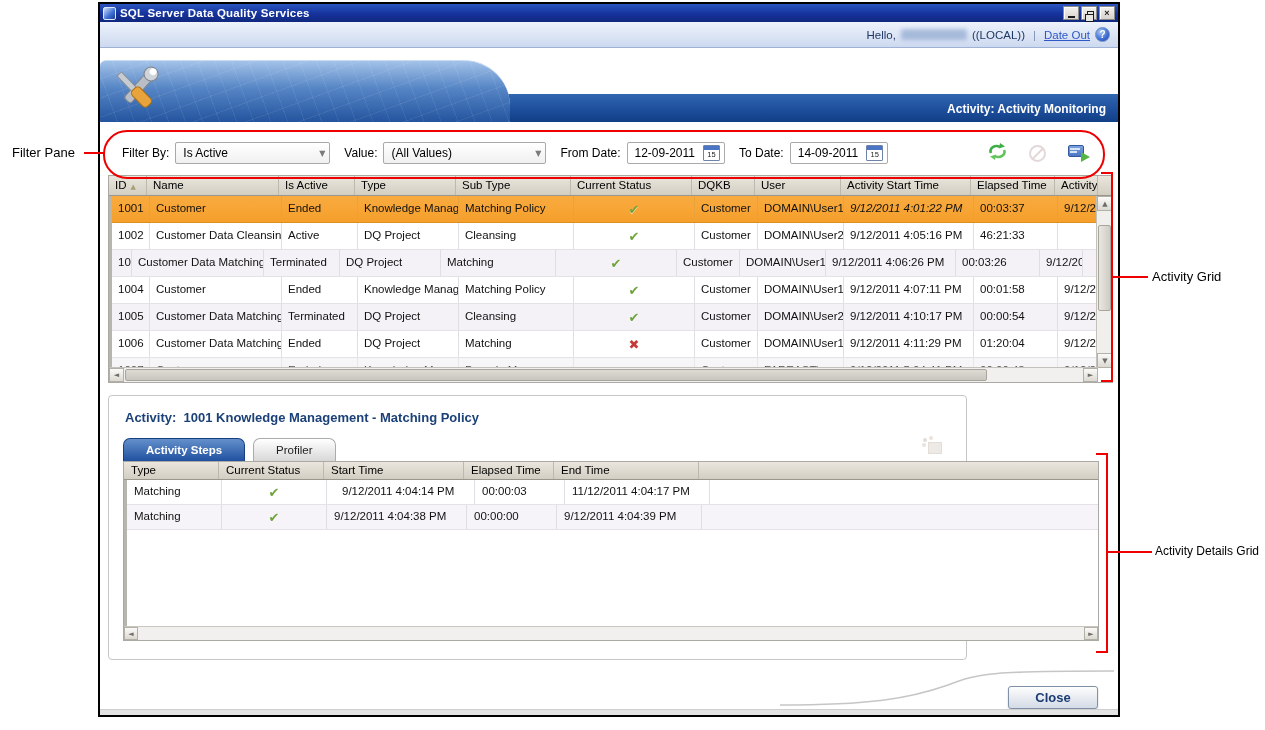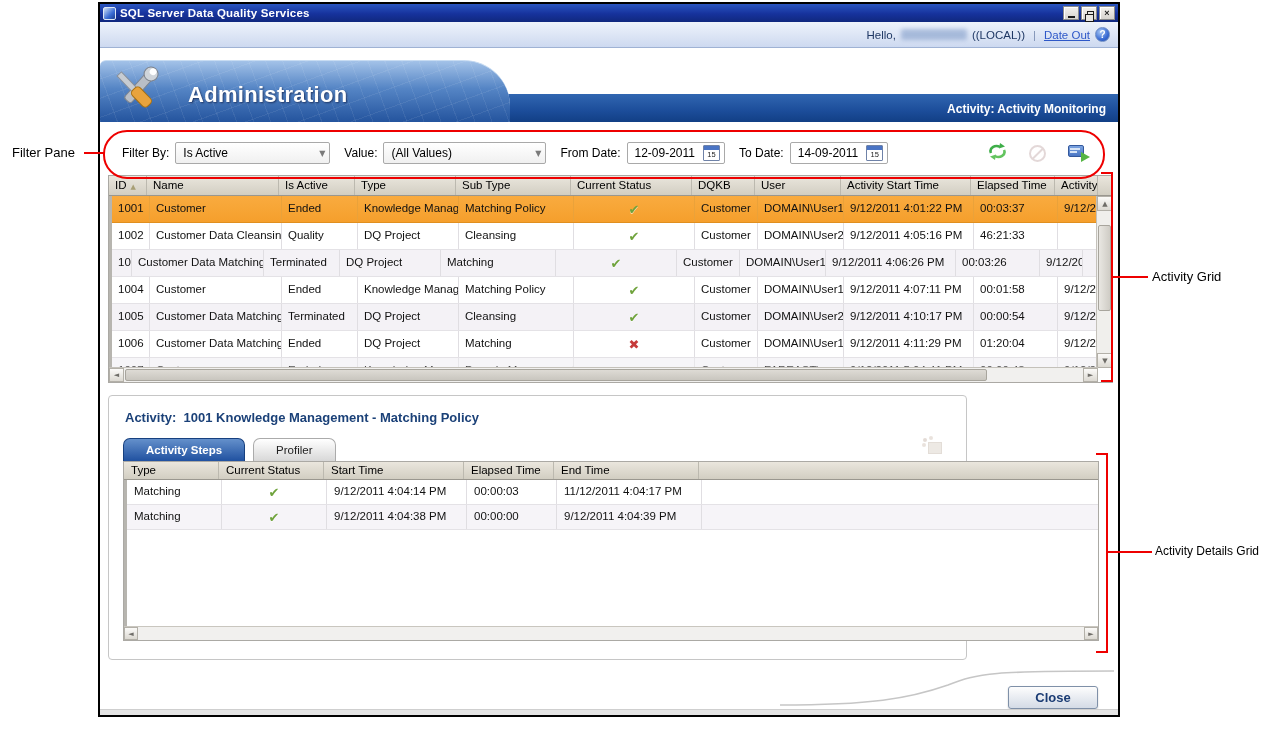--- a/index.html
+++ b/index.html
@@ -216,21 +216,20 @@
           <rect x="24" y="2" width="9" height="40" rx="3" fill="#b9bec6" stroke="#7d838d"></rect>
           <circle cx="28.5" cy="6" r="7" fill="#cfd4da" stroke="#7d838d"></circle>
           <circle cx="28.5" cy="3" r="3.4" fill="#fff"></circle>
         </g>
         <g transform="rotate(-44 30 30)">
           <rect x="26" y="4" width="6" height="22" fill="#c7ccd2" stroke="#8a9099"></rect>
           <rect x="23.5" y="25" width="11" height="22" rx="4" fill="#e8a33d" stroke="#a8700f"></rect>
         </g>
       </svg>
     </div>
-    <div class="banner-title">Administration</div>
   </div>
 
   <div class="filterrow">
     <span class="flabel">Filter By:</span>
     <div class="fselect" style="width:155px;">
       <span class="fsel-text">Is Active</span>
       <span class="fsel-arrow">▼</span>
     </div>
     <span class="flabel">Value:</span>
     <div class="fselect" style="width:163px;">
@@ -289,28 +288,28 @@
     <div class="g-body" id="mainGridBody">
         <div class="g-row selected">
           <div class="g-cell" style="width: 38px;">1001</div>
           <div class="g-cell" style="width: 132px;">Customer</div>
           <div class="g-cell" style="width: 76px;">Ended</div>
           <div class="g-cell" style="width: 101px;">Knowledge Management</div>
           <div class="g-cell" style="width: 115px;">Matching Policy</div>
           <div class="g-cell cell-status" style="width: 121px;"><span class="chk">✔</span></div>
           <div class="g-cell" style="width: 63px;">Customer</div>
           <div class="g-cell" style="width: 86px;">DOMAIN\User1</div>
-          <div class="g-cell" style="width: 130px;">9/12/2011 4:01:22 PM</div>
+          <div class="g-cell" style="width: 130px; font-style: italic;">9/12/2011 4:01:22 PM</div>
           <div class="g-cell" style="width: 84px;">00:03:37</div>
           <div class="g-cell" style="width: 43px;">9/12/20</div>
         </div>
         <div class="g-row">
           <div class="g-cell" style="width: 38px;">1002</div>
           <div class="g-cell" style="width: 132px;">Customer Data Cleansing</div>
-          <div class="g-cell" style="width: 76px;">Quality</div>
+          <div class="g-cell" style="width: 76px;">Active</div>
           <div class="g-cell" style="width: 101px;">DQ Project</div>
           <div class="g-cell" style="width: 115px;">Cleansing</div>
           <div class="g-cell cell-status" style="width: 121px;"><span class="chk">✔</span></div>
           <div class="g-cell" style="width: 63px;">Customer</div>
           <div class="g-cell" style="width: 86px;">DOMAIN\User2</div>
           <div class="g-cell" style="width: 130px;">9/12/2011 4:05:16 PM</div>
           <div class="g-cell" style="width: 84px;">46:21:33</div>
           <div class="g-cell" style="width: 43px;"></div>
         </div>
         <div class="g-row alt">
@@ -406,21 +405,21 @@
           <div class="dg-hcell" style="width: 105px;">Current Status</div>
           <div class="dg-hcell" style="width: 140px;">Start Time</div>
           <div class="dg-hcell" style="width: 90px;">Elapsed Time</div>
           <div class="dg-hcell" style="width: 145px;">End Time</div>
           <div class="dg-hcell" style="flex: 1 1 0%; border-right: none;"></div>
         </div>
       <div class="dg-body" id="detailGridBody">
           <div class="dg-row">
             <div class="dg-cell" style="width: 95px;">Matching</div>
             <div class="dg-cell cell-status" style="width: 105px; text-align: center; padding-left: 0px;"><span class="chk">✔</span></div>
-            <div class="dg-cell" style="width: 140px;">9/12/2011 4:04:14 PM</div>
+            <div class="dg-cell" style="width: 140px; margin-left: 8px;">9/12/2011 4:04:14 PM</div>
             <div class="dg-cell" style="width: 90px;">00:00:03</div>
             <div class="dg-cell" style="width: 145px;">11/12/2011 4:04:17 PM</div>
             <div class="dg-cell" style="flex: 1 1 0%; border-right: none;"></div>
           </div>
           <div class="dg-row alt">
             <div class="dg-cell" style="width: 95px;">Matching</div>
             <div class="dg-cell cell-status" style="width: 105px; text-align: center; padding-left: 0px;"><span class="chk">✔</span></div>
             <div class="dg-cell" style="width: 140px;">9/12/2011 4:04:38 PM</div>
             <div class="dg-cell" style="width: 90px;">00:00:00</div>
             <div class="dg-cell" style="width: 145px;">9/12/2011 4:04:39 PM</div>

